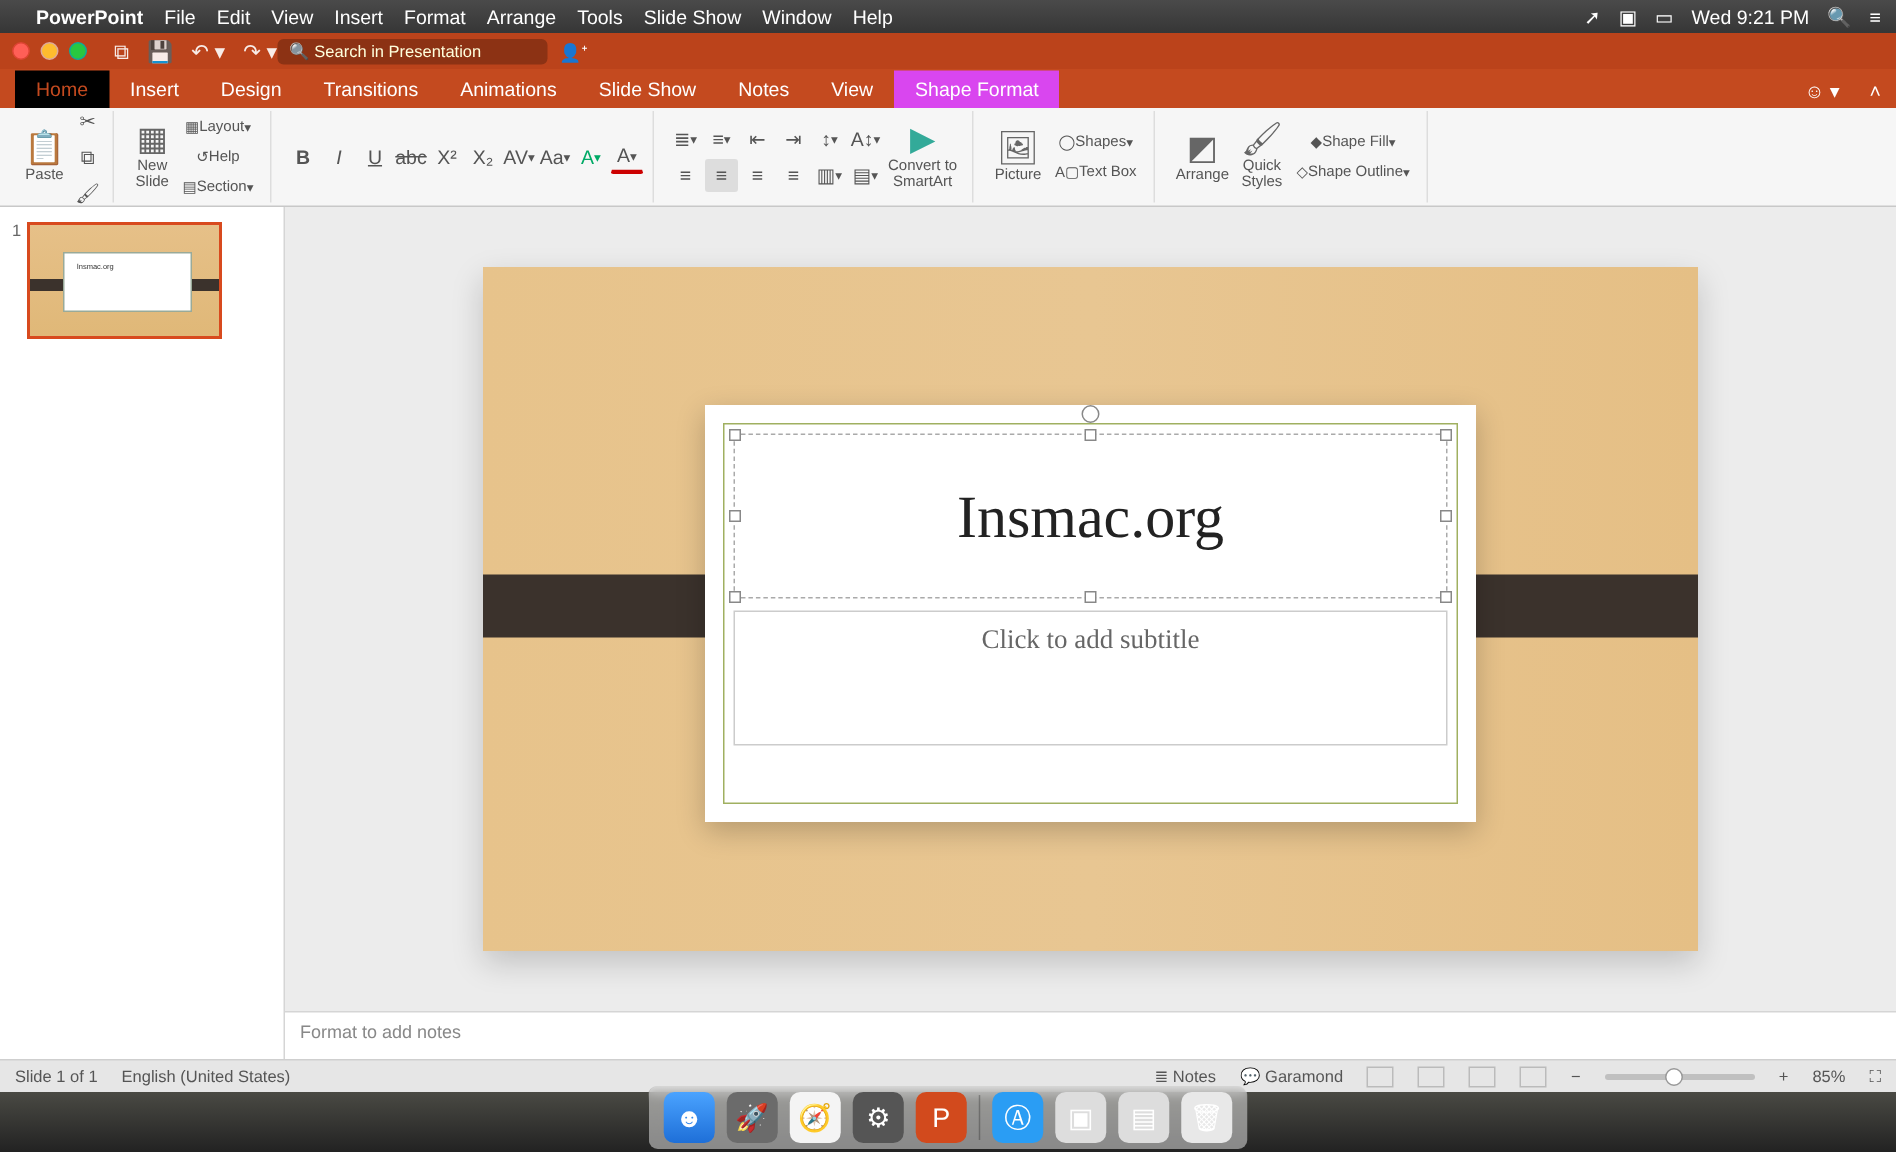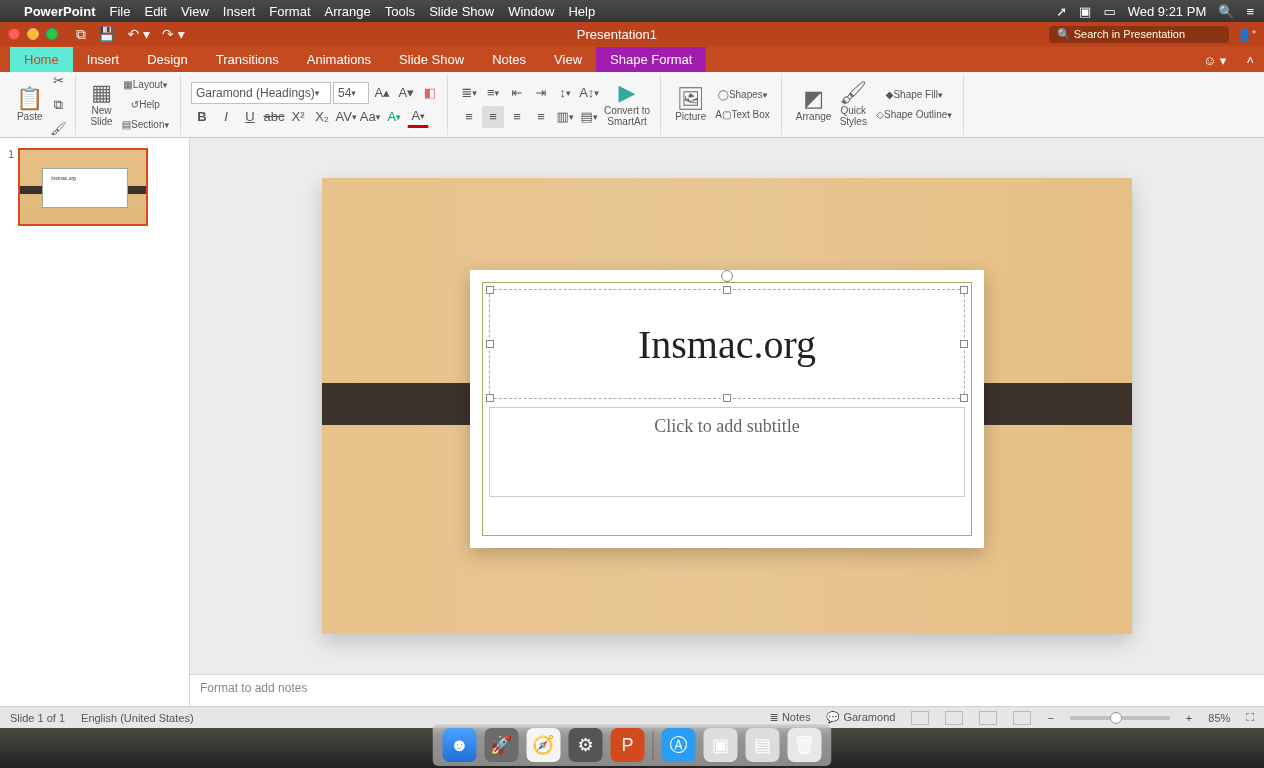--- a/index.html
+++ b/index.html
@@ -19,22 +19,22 @@
 .tl-yel { background: #febc2e; border: 1px solid #da9; }
 .tl-grn { background: #28c840; border: 1px solid #1a9; }
 .titlebar .qat { margin-left: 18px; display: flex; gap: 12px; font-size: 14px; opacity: .9; }
 .titlebar .doc-title { flex: 1; text-align: center; font-size: 13px; }
 .titlebar .search { background: rgba(0,0,0,.25); border-radius: 4px; padding: 2px 8px; width: 180px; font-size: 11px; color: #ffd; }
 .titlebar .share { margin-left: 8px; }
 
 
 .ribbon-tabs { height: 26px; background: #c44a1f; display: flex; align-items: flex-end; padding-left: 10px; font-size: 13px; color: #fff; }
 .ribbon-tabs .tab { padding: 5px 14px; cursor: pointer; }
-.ribbon-tabs .tab.active { background: #5eead4; color: #c44a1f; font-weight: 500; }
-.ribbon-tabs .tab.highlight { background: #a21caf; }
+.ribbon-tabs .tab.active { background: #000000; color: #c44a1f; font-weight: 500; }
+.ribbon-tabs .tab.highlight { background: #d946ef; }
 .ribbon-tabs .spacer { flex: 1; }
 .ribbon-tabs .smiley { padding: 4px 10px; }
 
 
 .ribbon { height: 66px; background: #f6f6f6; border-bottom: 1px solid #c8c8c8; display: flex; align-items: stretch; font-size: 11px; color: #555; padding: 2px 6px; gap: 4px; }
 .group { display: flex; align-items: center; border-right: 1px solid #ddd; padding: 0 6px; }
 .vg { display: flex; flex-direction: column; align-items: center; justify-content: center; gap: 1px; padding: 2px 4px; }
 .vg .glyph { font-size: 22px; line-height: 1; color: #666; }
 .vg .lbl { font-size: 10px; text-align: center; line-height: 1.1; }
 .bcol { display: flex; flex-direction: column; gap: 2px; }
@@ -120,21 +120,20 @@
     <span class="tl-red"></span>
     <span class="tl-yel"></span>
     <span class="tl-grn"></span>
   </div>
   <div class="qat">
     <span>⧉</span>
     <span>💾</span>
     <span>↶ ▾</span>
     <span>↷ ▾</span>
   </div>
-  <div class="doc-title">Presentation1</div>
   <div class="search">🔍 <span>Search in Presentation</span></div>
   <span class="share">👤⁺</span>
 </div>
 
 <div class="ribbon-tabs">
   <div class="tab active">Home</div>
   <div class="tab">Insert</div>
   <div class="tab">Design</div>
   <div class="tab">Transitions</div>
   <div class="tab">Animations</div>
@@ -166,27 +165,20 @@
 Slide</span>
       </div>
     <div class="bcol">
       <span class="btn mini dd">▦ <span>Layout</span></span>
       <span class="btn mini">↺ <span>Help</span></span>
       <span class="btn mini dd">▤ <span>Section</span></span>
     </div>
   </div>
   <div class="group">
     <div class="bcol">
-      <div class="brow">
-        <div class="combo dd" style="width:140px">Garamond (Headings)</div>
-        <div class="combo dd" style="width:36px">54</div>
-        <span class="btn">A▴</span>
-        <span class="btn">A▾</span>
-        <span class="btn" style="color:#d66">◧</span>
-      </div>
       <div class="brow">
         <span class="btn">
             <b>B</b>
           </span>
         <span class="btn">
             <i>I</i>
           </span>
         <span class="btn">
             <u>U</u>
           </span>

